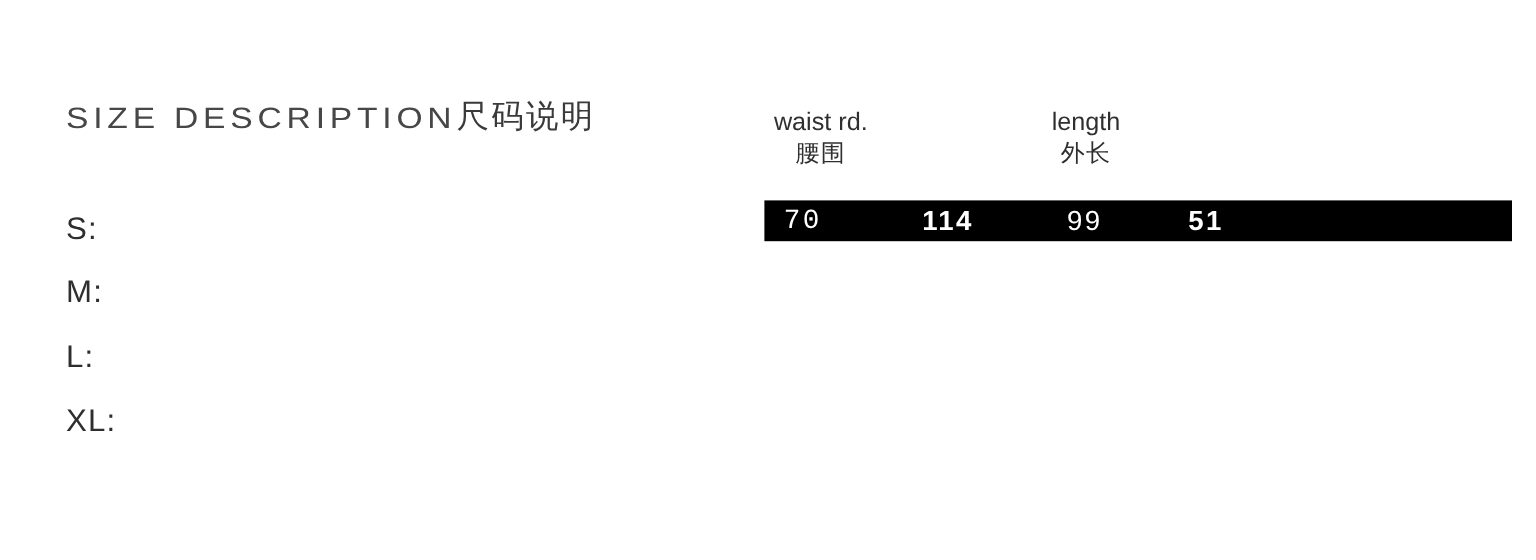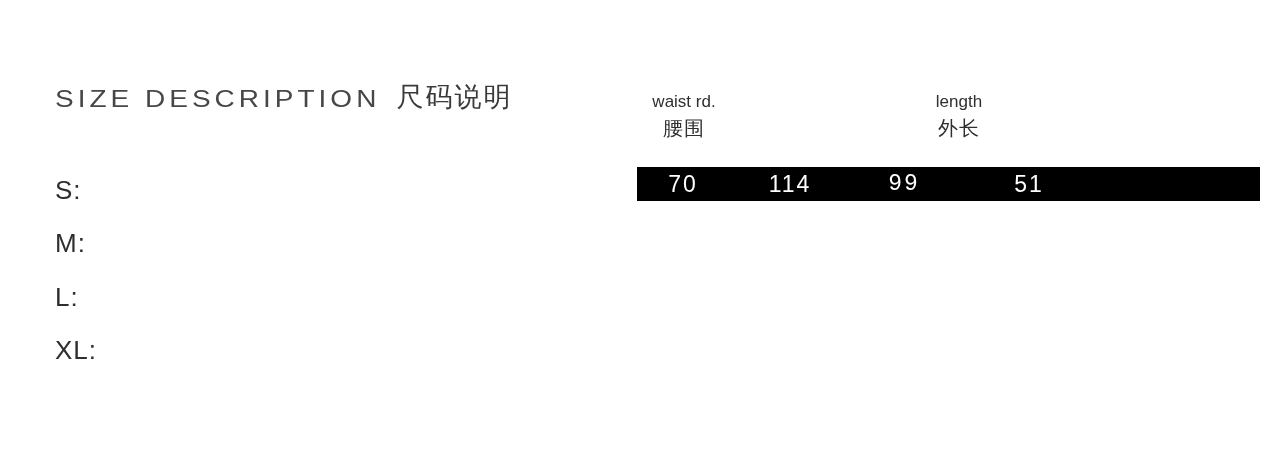--- a/index.html
+++ b/index.html
@@ -32,47 +32,46 @@
     font-weight: 400;
     color: #474747;
     transform: scaleY(0.88);
     transform-origin: left bottom;
   }
   .title-zh {
     font-size: 27px;
     line-height: 30px;
     font-weight: 500;
     color: #3a3a3a;
-    margin-left: 16px;
     letter-spacing: 2px;
   }
 
   
   .col-header {
     position: absolute;
     top: 91px;
     transform: translateX(-50%);
     text-align: center;
     color: #2f2f2f;
   }
   .col-header .h-en {
-    font-size: 17px;
+    font-size: 21px;
     line-height: 22px;
     font-weight: 400;
   }
   .col-header .h-zh {
     font-size: 20px;
     line-height: 26px;
     margin-top: 2px;
     font-weight: 500;
     letter-spacing: 1px;
   }
   .c0 { left: 684px; }
   .c1 { left: 790px; }
-  .c2 { left: 959px; }
+  .c2 { left: 905px; }
   .c3 { left: 1015px; }
 
   
   .row {
     position: absolute;
     left: 0;
     right: 0;
     height: 34px;
   }
   .r0 { top: 167px; }
@@ -101,24 +100,24 @@
   .val {
     position: absolute;
     top: 50%;
     transform: translate(-50%, -50%);
     color: #ffffff;
     font-size: 23px;
     font-weight: 500;
     letter-spacing: 2px;
     white-space: nowrap;
   }
-  .v0 { left: 46px; }
-  .v1 { left: 153px; }
-  .v2 { left: 267px; font-family: Liberation Mono, monospace; }
-  .v3 { left: 392px; }
+  .v0 { left: 32px; font-family: Liberation Mono, monospace; }
+  .v1 { left: 153px; font-weight: bold; }
+  .v2 { left: 267px; }
+  .v3 { left: 368px; font-weight: bold; }
 </style>
 </head>
 <body>
 
 <div class="page">
 
   <div class="title">
     <span class="title-en">SIZE DESCRIPTION</span>
     <span class="title-zh">尺码说明</span>
   </div>

